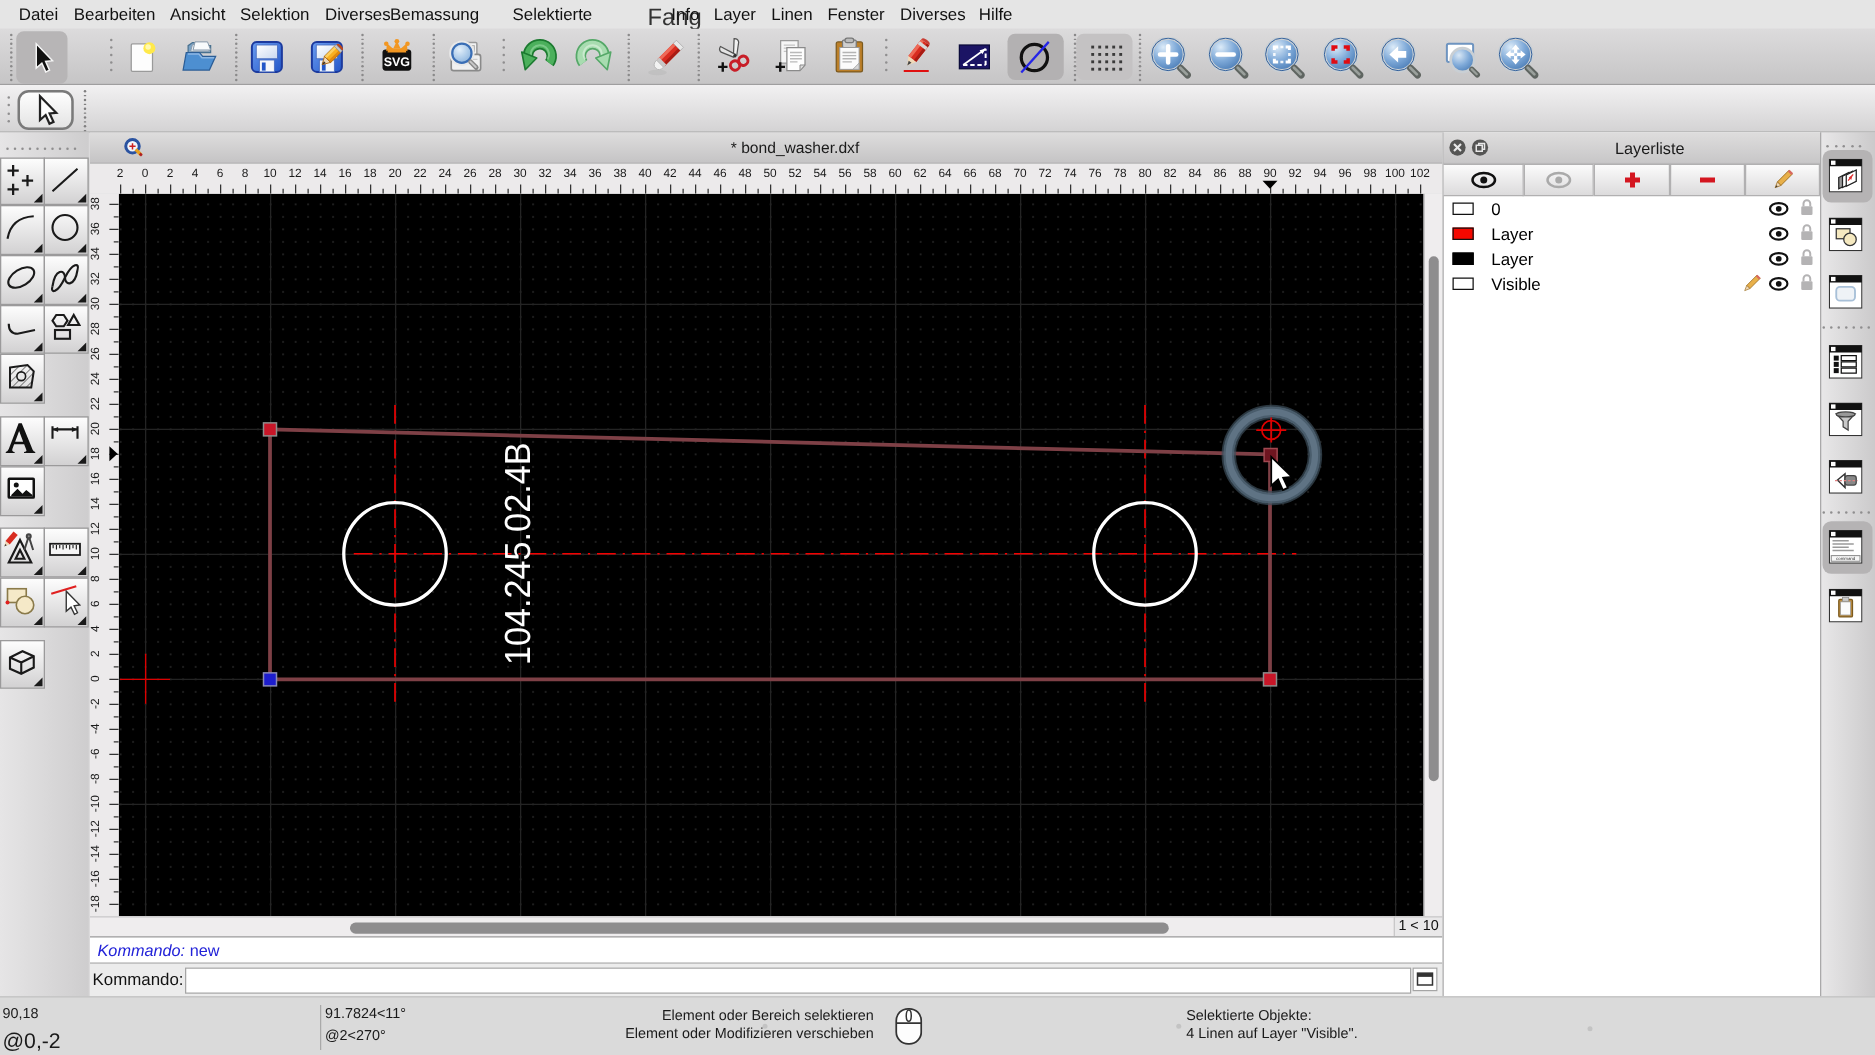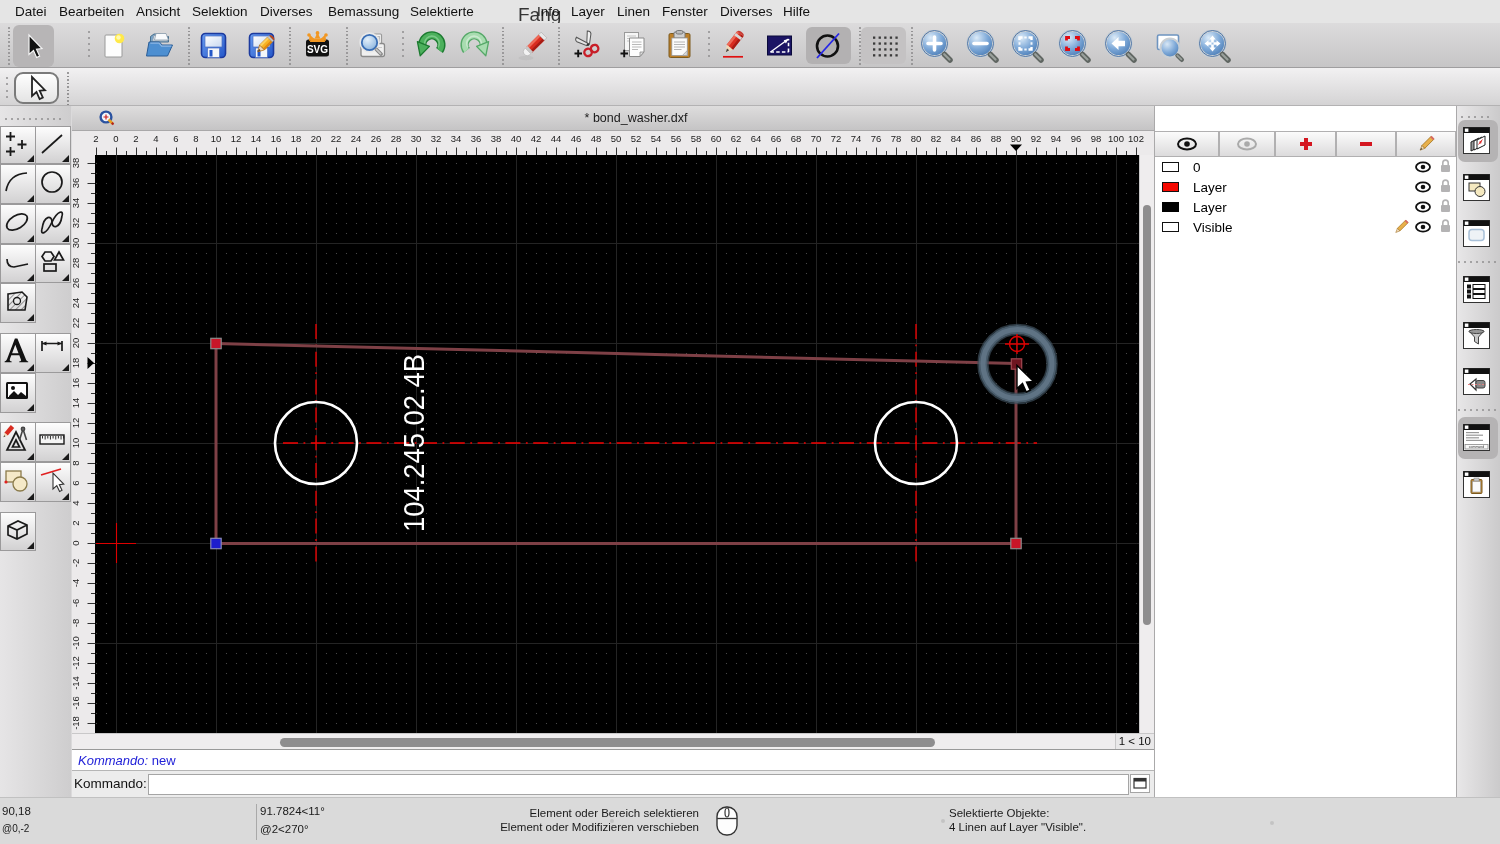--- a/index.html
+++ b/index.html
@@ -4,21 +4,21 @@
 body{width:1500px;height:844px;position:relative;font-family:"Liberation Sans",sans-serif;background:#dbdadb;overflow:hidden}
 .abs{position:absolute}
 .gs{filter:grayscale(1)}
 </style></head><body>
 <div class="abs gs" style="left:0;top:0;width:1500px;height:23px;background:#e7e5e6">
 <span class="abs" style="left:15px;top:3.5px;font-size:13.5px;color:#111">Datei</span>
 <span class="abs" style="left:59px;top:3.5px;font-size:13.5px;color:#111">Bearbeiten</span>
 <span class="abs" style="left:136px;top:3.5px;font-size:13.5px;color:#111">Ansicht</span>
 <span class="abs" style="left:192px;top:3.5px;font-size:13.5px;color:#111">Selektion</span>
 <span class="abs" style="left:260px;top:3.5px;font-size:13.5px;color:#111">Diverses</span>
-<span class="abs" style="left:328px;top:3.5px;font-size:13.5px;color:#111">Bemassung</span>
+<span class="abs" style="left:312px;top:3.5px;font-size:13.5px;color:#111">Bemassung</span>
 <span class="abs" style="left:410px;top:3.5px;font-size:13.5px;color:#111">Selektierte</span>
 <span class="abs" style="left:518px;top:3.5px;font-size:19px;color:#701a75">Fang</span>
 <span class="abs" style="left:537px;top:3.5px;font-size:13.5px;color:#111">Info</span>
 <span class="abs" style="left:571px;top:3.5px;font-size:13.5px;color:#111">Layer</span>
 <span class="abs" style="left:617px;top:3.5px;font-size:13.5px;color:#111">Linen</span>
 <span class="abs" style="left:662px;top:3.5px;font-size:13.5px;color:#111">Fenster</span>
 <span class="abs" style="left:720px;top:3.5px;font-size:13.5px;color:#111">Diverses</span>
 <span class="abs" style="left:783px;top:3.5px;font-size:13.5px;color:#111">Hilfe</span>
 </div>
 <div class="abs" style="left:0;top:23px;width:1500px;height:45px;background:linear-gradient(#dcdbdc,#c6c5c6);border-bottom:1px solid #9f9e9f;box-sizing:border-box">
@@ -898,20 +898,32 @@
   </div>
 <div class="abs" style="left:72px;top:770px;width:1082px;height:27px;background:#ececec;border-top:1px solid #b5b5b5;box-sizing:border-box">
 <span class="abs gs" style="left:2px;top:5px;font-size:13.5px;color:#111">Kommando:</span>
 <div class="abs" style="left:76px;top:3px;width:979px;height:19px;background:#fff;border:1px solid #a5a5a5"></div>
 <div class="abs" style="left:1058px;top:3px;width:20px;height:19px;background:#fff;border:1px solid #a5a5a5;box-sizing:border-box"><svg width="18" height="17" viewBox="0 0 18 17" style="">
         <rect x="3" y="3.5" width="12" height="9.5" fill="none" stroke="#333" stroke-width="1.2"></rect>
         <rect x="3" y="3.5" width="12" height="3" fill="#333"></rect>
       </svg></div>
 </div>
 <div class="abs" style="left:1154px;top:106px;width:302px;height:691px;background:#fff;border-left:1px solid #aaa9aa;box-sizing:border-box">
+<div class="abs" style="left:0;top:0;width:301px;height:25px;background:linear-gradient(#dedddd,#c8c7c8);border-bottom:1px solid #a9a8a9;box-sizing:border-box">
+<div class="abs" style="left:4px;top:5px"><svg width="15" height="15" viewBox="0 0 15 15" style="">
+          <circle cx="7" cy="7" r="6.5" fill="#555554"></circle>
+          <path d="M4.2 4.2 L9.8 9.8 M9.8 4.2 L4.2 9.8" stroke="#e8e8e8" stroke-width="1.7"></path>
+        </svg></div>
+<div class="abs" style="left:22px;top:5px"><svg width="15" height="15" viewBox="0 0 15 15" style="">
+          <circle cx="7" cy="7" r="6.5" fill="#555554"></circle>
+          <rect x="4" y="5.2" width="4.8" height="4.8" fill="none" stroke="#e8e8e8" stroke-width="1.2"></rect>
+          <path d="M6 5.2 v-1.4 h4.6 v4.6 h-1.6" fill="none" stroke="#e8e8e8" stroke-width="1.2"></path>
+        </svg></div>
+<span class="abs gs" style="left:137px;top:4.5px;font-size:13px;color:#1a1a1a">Layerliste</span>
+</div>
 <div class="abs" style="left:0px;top:25px;width:64px;height:26px;background:linear-gradient(#fbfbfb,#dcdbdc);border:1px solid #b1b0b1;border-left:none;box-sizing:border-box;display:flex;align-items:center;justify-content:center">
       <svg width="28" height="18" viewBox="0 0 28 18" style="">
         <ellipse cx="14" cy="9" rx="9" ry="5.6" fill="none" stroke="#111" stroke-width="2"></ellipse>
         <circle cx="14" cy="9" r="2.8" fill="#111"></circle>
       </svg>
     </div>
 <div class="abs" style="left:64px;top:25px;width:56px;height:26px;background:linear-gradient(#fbfbfb,#dcdbdc);border:1px solid #b1b0b1;border-left:1px solid #b1b0b1;box-sizing:border-box;display:flex;align-items:center;justify-content:center">
       <svg width="28" height="18" viewBox="0 0 28 18" style="">
         <ellipse cx="14" cy="9" rx="9" ry="5.6" fill="none" stroke="#aaa" stroke-width="2"></ellipse>
         <circle cx="14" cy="9" r="2.8" fill="#aaa"></circle>
@@ -1082,21 +1094,21 @@
 <div class="abs" style="left:1463px;top:471px"><svg width="27" height="27" viewBox="0 0 27 27" style="">
       <rect x="0.5" y="0.5" width="26" height="26" fill="#fff" stroke="#333"></rect>
       <rect x="0.5" y="0.5" width="26" height="5.5" fill="#111"></rect>
       <rect x="1.8" y="1.5" width="3.6" height="3.4" fill="#fff"></rect>
       <rect x="8" y="8.5" width="11" height="14" rx="1" fill="#b98a3e" stroke="#7c5a1e"></rect>
       <rect x="11" y="7" width="5" height="3" fill="#ccc" stroke="#888" stroke-width="0.6"></rect>
       <rect x="9.5" y="10.5" width="8" height="10.5" fill="#fbfbfb" stroke="#999" stroke-width="0.6"></rect>
     </svg></div>
 <div class="abs gs" style="left:0;top:797px;width:1500px;height:47px;background:#dbdadb;border-top:1px solid #c2c1c2;box-sizing:border-box">
 <span class="abs" style="left:2px;top:7px;font-size:11.5px;color:#1a1a1a">90,18</span>
-<span class="abs" style="left:2px;top:25px;font-size:10px;color:#1a1a1a">@0,-2</span>
+<span class="abs" style="left:2px;top:25px;font-size:17px;color:#1a1a1a">@0,-2</span>
 <div class="abs" style="left:256px;top:6px;width:1px;height:36px;background:#aaa9aa"></div>
 <span class="abs" style="left:260px;top:7px;font-size:11.5px;color:#1a1a1a">91.7824&lt;11°</span>
 <span class="abs" style="left:260px;top:25px;font-size:11.5px;color:#1a1a1a">@2&lt;270°</span>
 <div class="abs" style="left:610px;top:21px;width:4px;height:4px;background:#c4c3c4;border-radius:2px"></div>
 <div class="abs" style="left:699px;top:9px;width:0;text-align:right">
       <span style="position:absolute;right:0;top:0;font-size:11.5px;color:#1a1a1a;white-space:nowrap">Element oder Bereich selektieren</span>
       <span style="position:absolute;right:0;top:13.5px;font-size:11.5px;color:#1a1a1a;white-space:nowrap">Element oder Modifizieren verschieben</span>
     </div>
 <div class="abs" style="left:716px;top:8px"><svg width="22" height="30" viewBox="0 0 22 30" style="">
         <rect x="1" y="1" width="20" height="28" rx="9.5" fill="#fdfdfd" stroke="#333" stroke-width="1.4"></rect>

